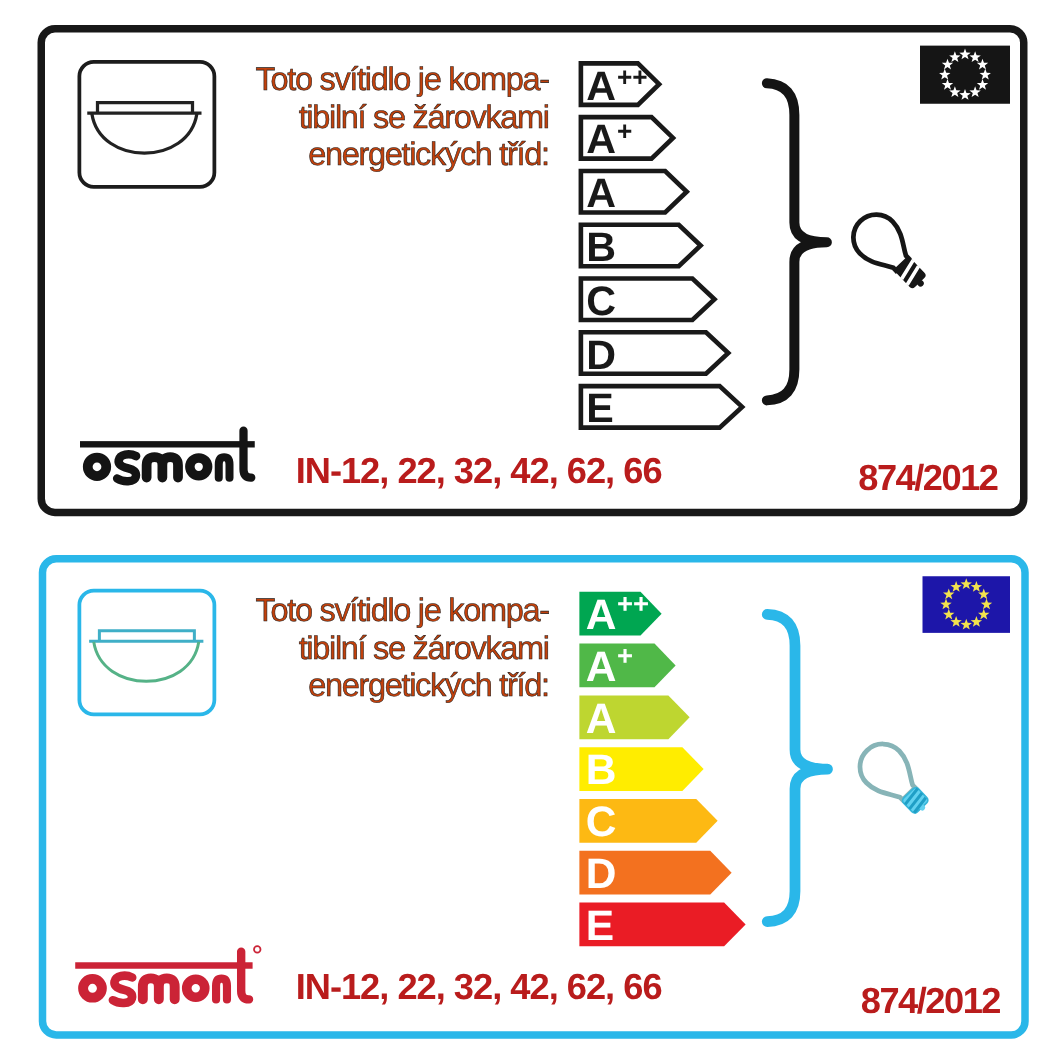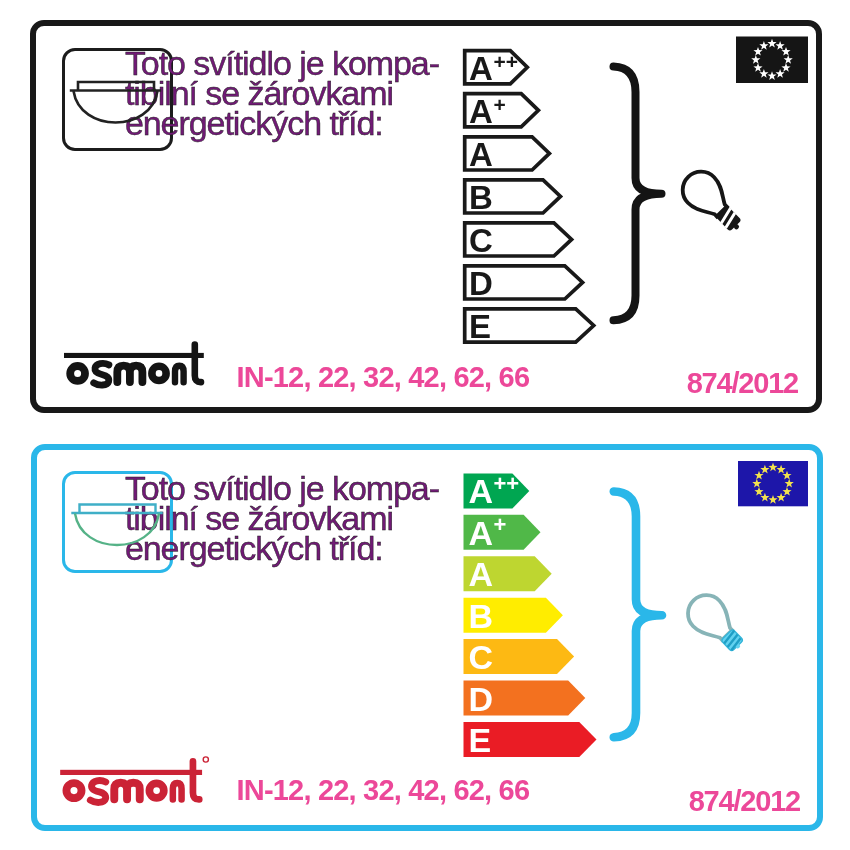--- a/index.html
+++ b/index.html
@@ -1,20 +1,20 @@
 <!DOCTYPE html>
 <html><head>
 <meta charset="utf-8">
 <style>
   html,body{margin:0;padding:0;background:#fff;}
   body{width:850px;height:850px;position:relative;font-family:"Liberation Sans",sans-serif;overflow:hidden;}
   .abs{position:absolute;}
   .lblborder{position:absolute;box-sizing:border-box;border-radius:14px;}
-  .para{position:absolute;color:#701a75;-webkit-text-stroke:0.45px #1c1c1c;font-size:34px;line-height:30.1px;letter-spacing:-1.05px;white-space:nowrap;}
-  .bt{position:absolute;font-weight:bold;color:#ec4899;white-space:nowrap;}
+  .para{position:absolute;text-align:right;color:#c2410c;-webkit-text-stroke:0.45px #1c1c1c;font-size:26px;line-height:30.1px;letter-spacing:-1.05px;white-space:nowrap;}
+  .bt{position:absolute;font-weight:bold;color:#b91c1c;white-space:nowrap;}
 </style>
 </head>
 <body>
 
 <div class="lblborder" style="left:30px;top:20px;width:792px;height:393px;border:6px solid #181818;"></div>
 <div class="lblborder" style="left:61.5px;top:47.5px;width:111px;height:103px;border:3.5px solid #1c1c1c;border-radius:13px;"></div>
 
 <div class="para" style="right:411px;top:47.7px;">Toto svítidlo je kompa-<br>tibilní se žárovkami<br>energetických tříd:</div>
 
 <div class="bt" style="left:236.5px;top:360.5px;font-size:29px;letter-spacing:-0.8px;">IN-12, 22, 32, 42, 62, 66</div>

